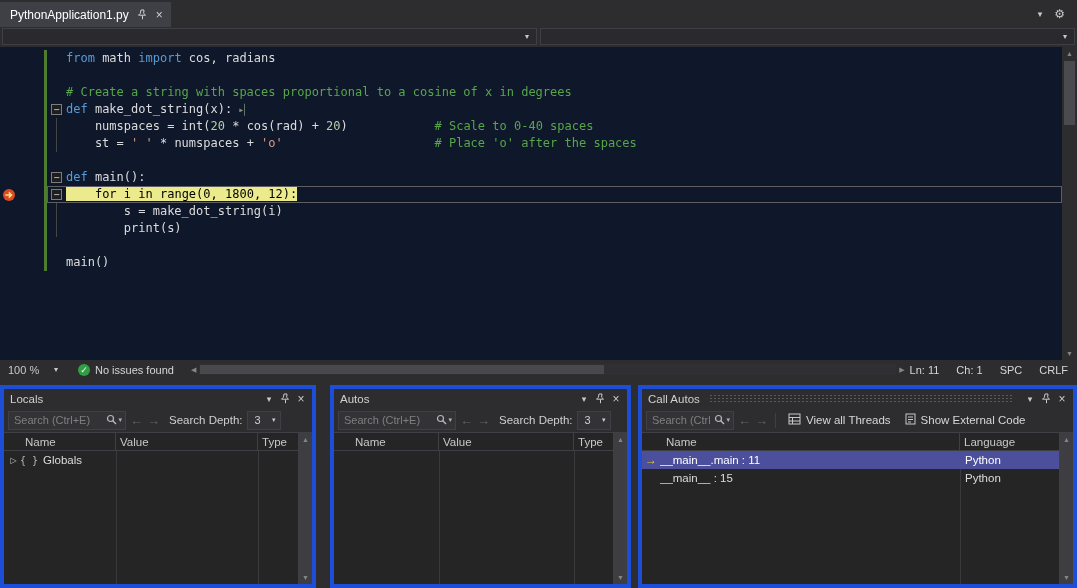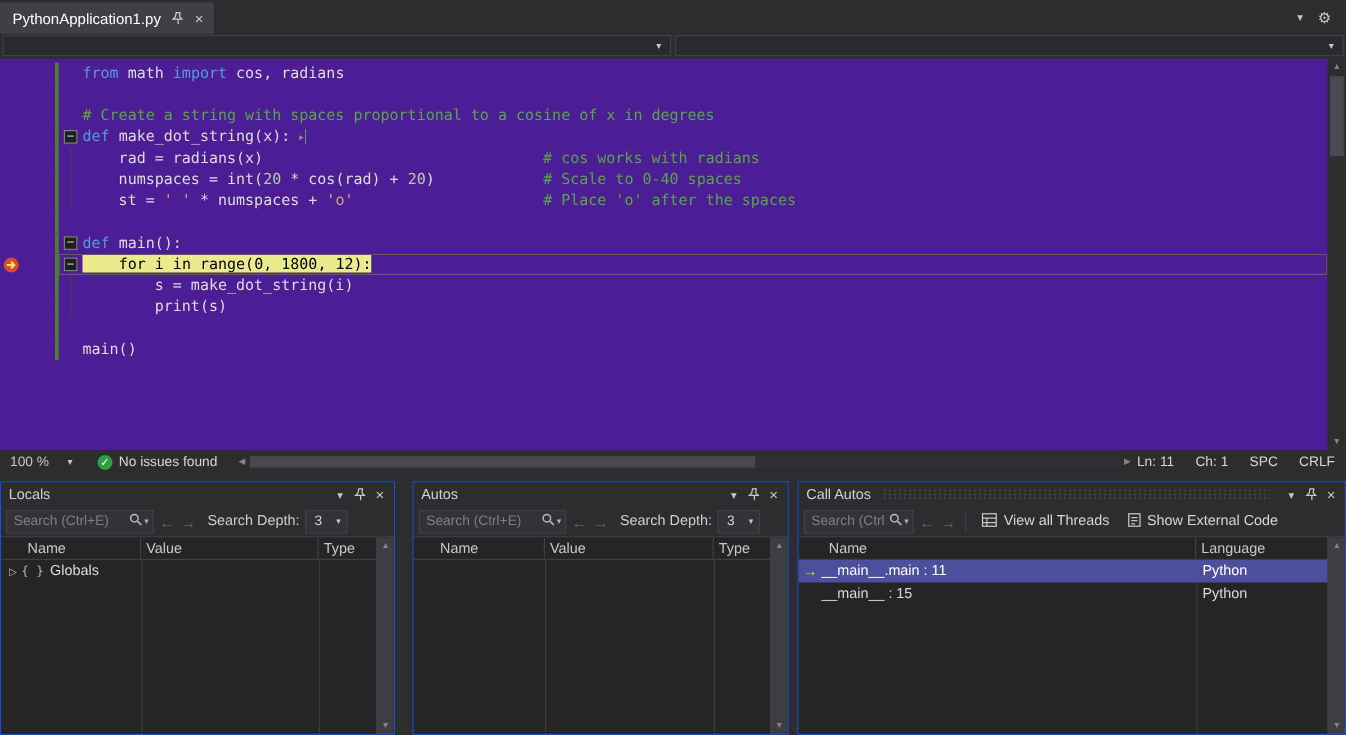--- a/index.html
+++ b/index.html
@@ -13,21 +13,21 @@
   .strip-right { margin-left:auto; display:flex; align-items:center; gap:12px; padding:0 12px 6px 0; color:#c8c8c8; }
   .chev { font-size:9px; color:#c8c8c8; }
   .gear { font-size:12px; color:#c8c8c8; }
 
   
   .navrow { height:20px; display:flex; gap:3px; padding:1px 2px 2px 2px; }
   .combo { flex:1; background:#2a2a2e; border:1px solid #3f3f46; display:flex; align-items:center; justify-content:flex-end; padding-right:7px; }
   .combo .chev { font-size:8px; }
 
   
-  .editor-wrap { height:313px; display:flex; background:#4c1d95; }
+  .editor-wrap { height:313px; display:flex; background:#0f172a; }
   .editor { flex:1; padding-top:3px; overflow:hidden; font-family:"DejaVu Sans Mono", monospace; font-size:12px; line-height:17px; }
   .line { display:flex; height:17px; }
   .m-bp { width:20px; flex:none; position:relative; }
   .m-gap { width:24px; flex:none; }
   .m-chg { width:3px; flex:none; }
   .m-chg.on { background:#4e7d2f; }
   .regionw { flex:1; display:flex; min-width:0; }
   .regionw.curb { box-shadow: inset 0 0 0 1px #5e5e62; }
   .m-fold { width:19px; flex:none; position:relative; }
   .foldbox { position:absolute; left:4px; top:3px; width:11px; height:11px; border:1px solid #7c7c7c; background:#1e1e1e; color:#c8c8c8; font-size:10px; line-height:9px; text-align:center; }
@@ -54,21 +54,21 @@
   .health { display:flex; align-items:center; gap:5px; padding:0 12px 0 14px; flex:none; color:#d6d6d6; }
   .hcirc { width:12px; height:12px; border-radius:50%; background:#2f9e44; color:#ffffff; font-size:9px; line-height:12px; text-align:center; flex:none; }
   .hscroll { flex:1; display:flex; align-items:center; gap:3px; padding:0 5px; min-width:0; }
   .htrack { flex:1; height:11px; background:#303034; position:relative; }
   .hthumb { position:absolute; left:1px; top:1px; bottom:1px; width:58%; background:#48484d; }
   .stat { flex:none; margin-right:17px; color:#d6d6d6; }
   .stat:last-child { margin-right:9px; }
 
   
   .panels { height:209px; display:flex; padding-top:6px; }
-  .panel { background:#252526; border:1px solid #1d4ed8; display:flex; flex-direction:column; min-width:0; }
+  .panel { background:#252526; border:4px solid #1d4ed8; display:flex; flex-direction:column; min-width:0; }
   .panel.locals { width:316px; margin-right:14px; }
   .panel.autos { width:301px; margin-right:7px; }
   .panel.callstack { flex:1; }
 
   .ptitle { height:19px; flex:none; display:flex; align-items:center; padding:0 3px 0 6px; background:#2d2d30; font-size:11.5px; color:#d0d0d0; }
   .pgrip { flex:1; height:9px; margin:0 9px; background-image:radial-gradient(#5a5a5a 0.8px, transparent 0.9px); background-size:4px 3px; }
   .pspacer { flex:1; }
   .pticons { display:flex; align-items:center; }
   .pticon { width:16px; text-align:center; color:#c8c8c8; display:flex; justify-content:center; align-items:center; height:16px; }
   .pticon.x { font-size:12px; }
@@ -183,31 +183,20 @@
           </span>
         </div>
         <div class="line">
           <span class="m-bp"></span>
           <span class="m-gap"></span>
           <span class="m-chg on"></span>
           <span class="regionw">
             <span class="m-fold">
               <span class="foldline"></span>
             </span>
-            <span class="code"><span class="tok pl">    rad = radians(x)</span><span class="tok pl">                               </span><span class="tok cm"># cos works with radians</span></span>
-          </span>
-        </div>
-        <div class="line">
-          <span class="m-bp"></span>
-          <span class="m-gap"></span>
-          <span class="m-chg on"></span>
-          <span class="regionw">
-            <span class="m-fold">
-              <span class="foldline"></span>
-            </span>
             <span class="code"><span class="tok pl">    numspaces = int(</span><span class="tok nu">20</span><span class="tok pl"> * cos(rad) + </span><span class="tok nu">20</span><span class="tok pl">)</span><span class="tok pl">            </span><span class="tok cm"># Scale to 0-40 spaces</span></span>
           </span>
         </div>
         <div class="line">
           <span class="m-bp"></span>
           <span class="m-gap"></span>
           <span class="m-chg on"></span>
           <span class="regionw">
             <span class="m-fold">
               <span class="foldline"></span>

